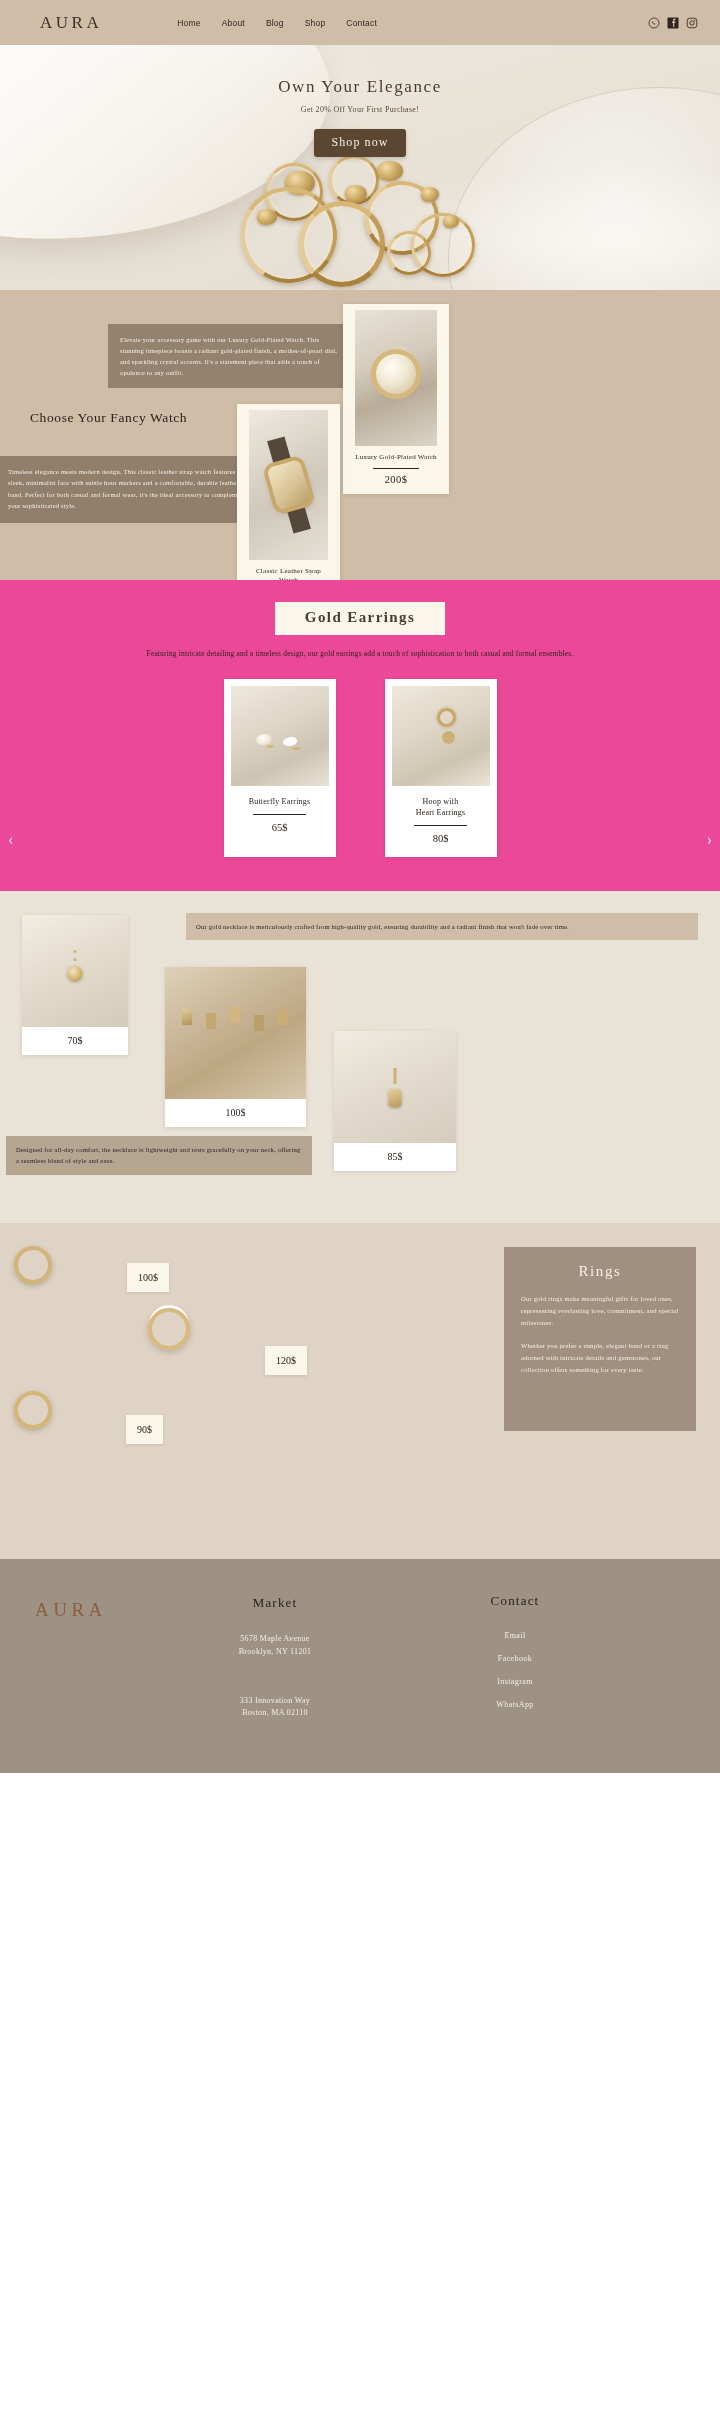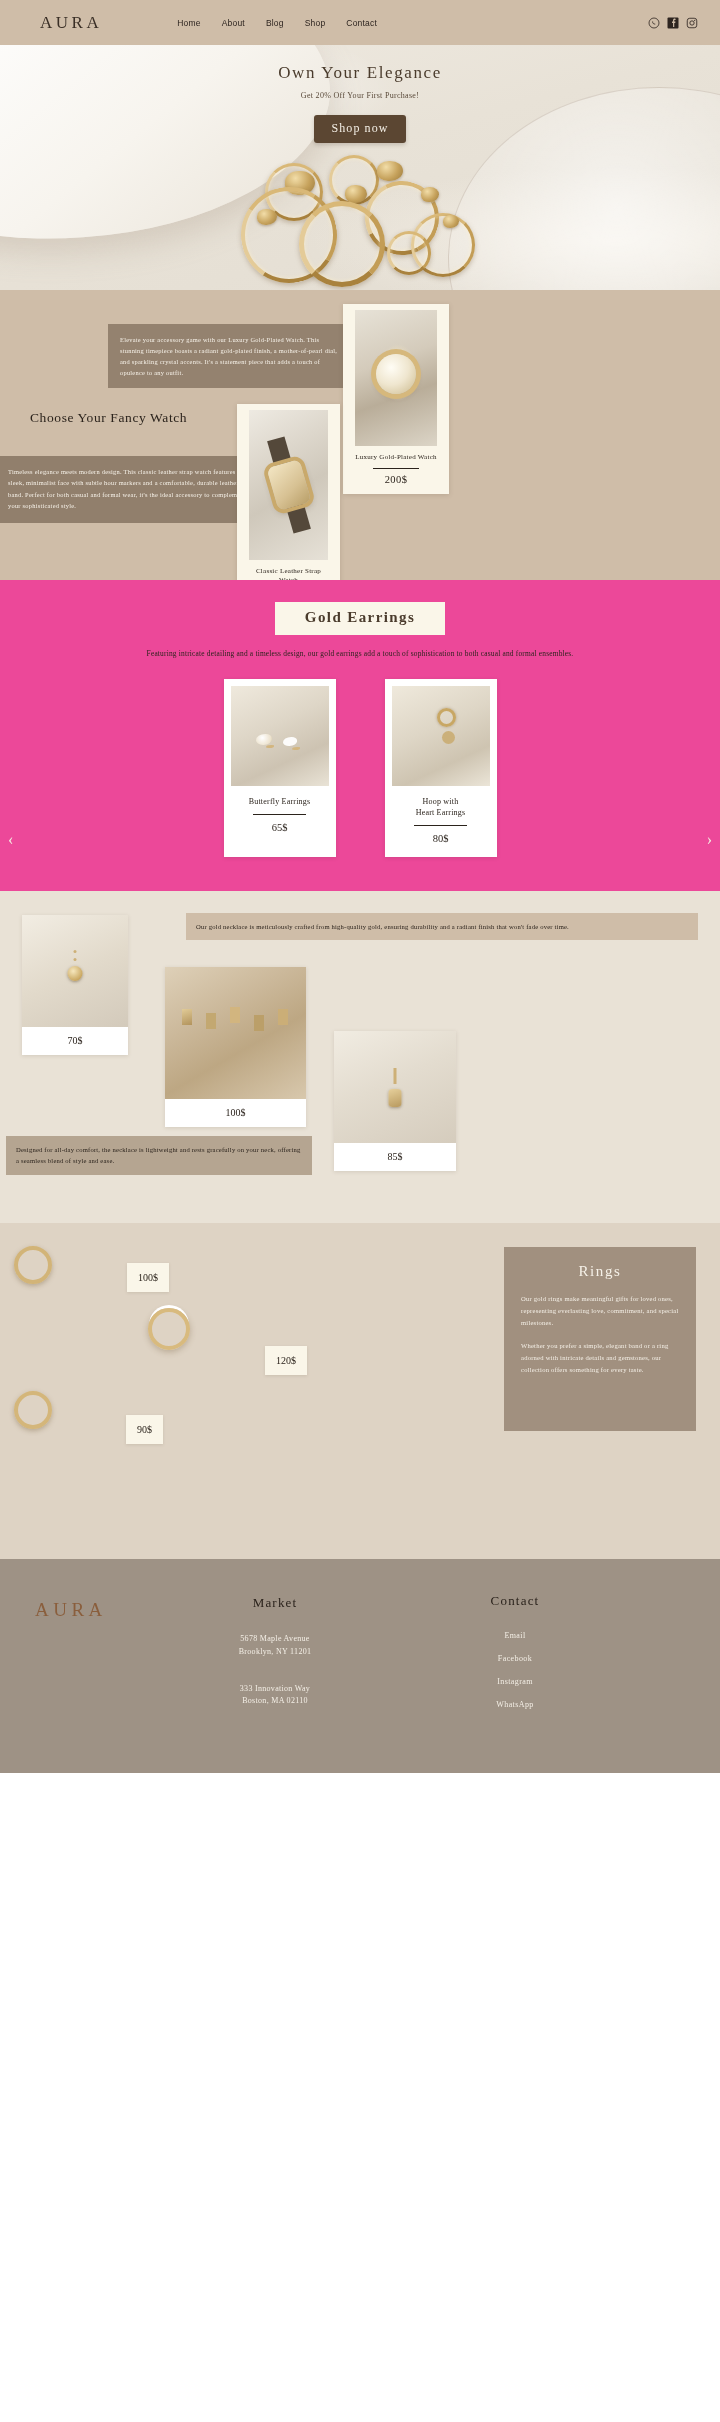--- a/index.html
+++ b/index.html
@@ -78,21 +78,21 @@
     right: -150px; top: 42px;
     width: 420px; height: 340px;
     border-radius: 50%;
     border: 1px solid rgba(140,120,100,.22);
     background: radial-gradient(circle at 40% 35%, rgba(255,255,255,.6), rgba(255,255,255,0) 70%);
   }
   .hero-inner {
     position: relative;
     z-index: 3;
     text-align: center;
-    padding-top: 18px;
+    padding-top: 32px;
   }
   .hero-title {
     font-size: 17px;
     color: #4a3b2c;
     letter-spacing: 1.6px;
     font-weight: 400;
   }
   .hero-sub {
     font-size: 8px;
     color: #5a4a3a;
@@ -569,21 +569,21 @@
     letter-spacing: 1.2px;
     font-weight: 400;
   }
   .f-addr {
     margin-top: 22px;
     font-size: 8px;
     color: #f4efe6;
     line-height: 1.6;
     letter-spacing: .3px;
   }
-  .f-addr + .f-addr { margin-top: 24px; }
+  .f-addr + .f-addr { margin-top: 36px; }
   .f-link {
     font-size: 8px;
     color: #f4efe6;
     letter-spacing: .4px;
     margin-top: 14px;
     text-decoration: none;
     display: block;
     cursor: pointer;
   }
   .f-links { margin-top: 22px; }

